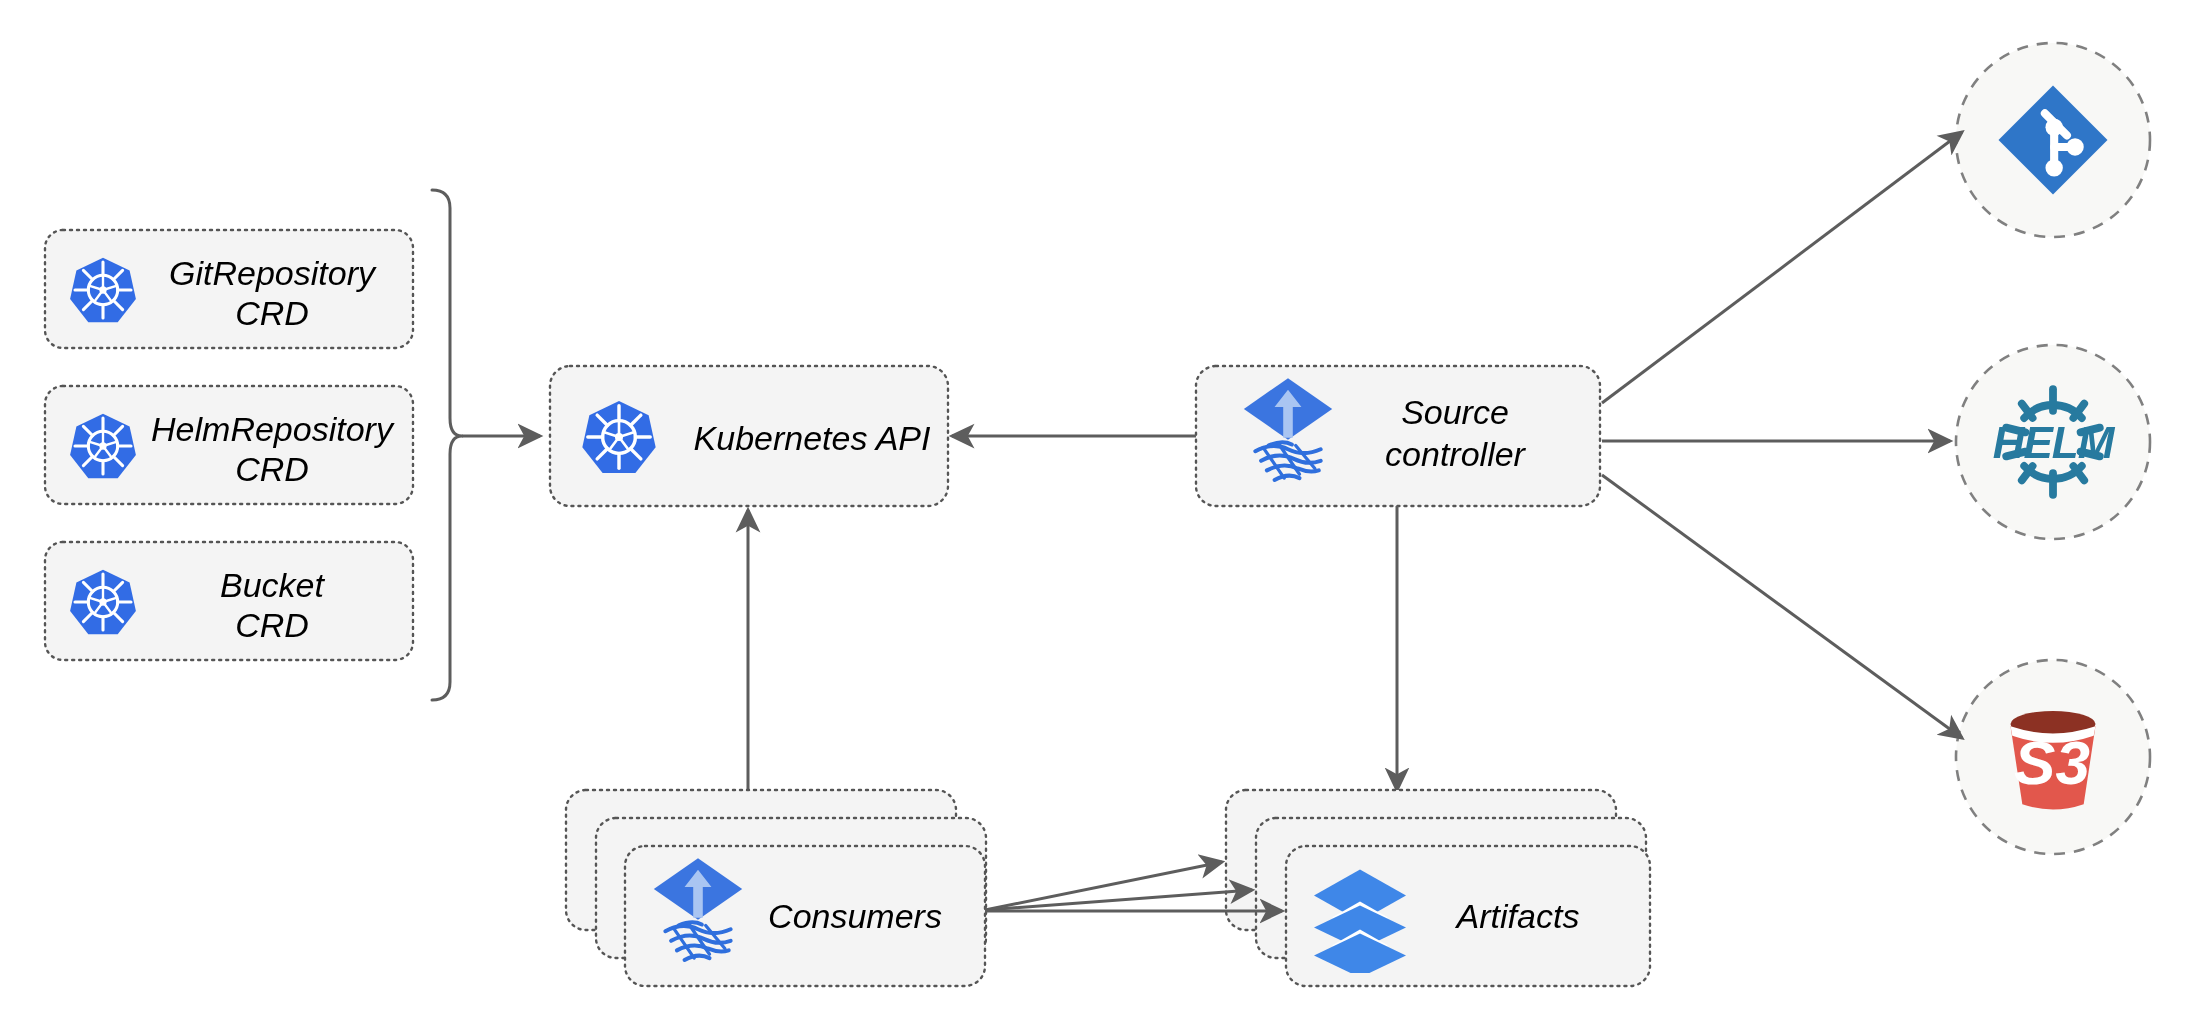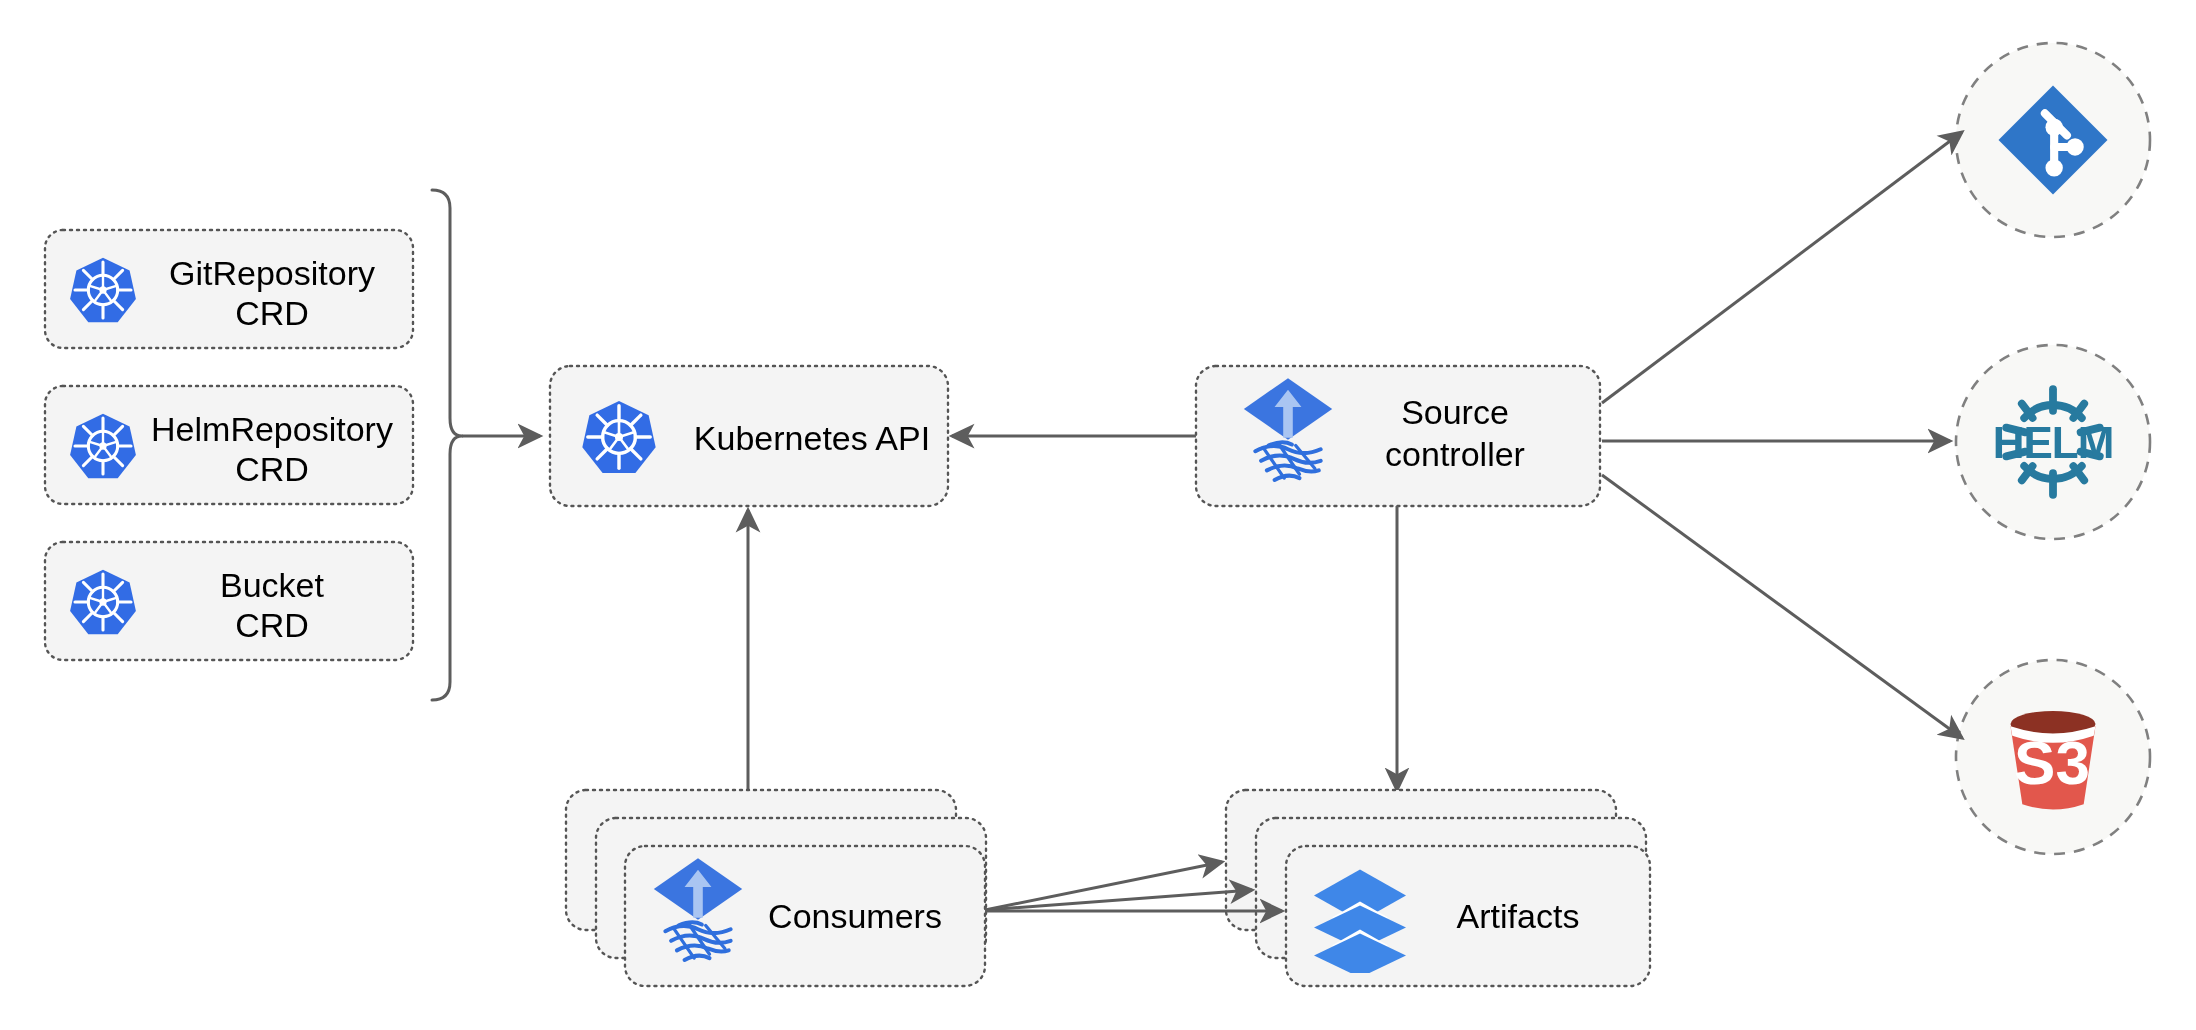--- a/index.html
+++ b/index.html
@@ -1,17 +1,17 @@
 <!DOCTYPE html>
 <html><head>
 <meta charset="utf-8">
 <style>
   html,body{margin:0;padding:0;background:#ffffff;}
   body{font-family:"Liberation Sans",sans-serif;}
-  #stage{position:relative;width:2196px;height:1030px;background:#ffffff;overflow:hidden;}
+  #stage{position:relative;width:2196px;height:1030px;background:#ffffff;overflow:hidden;font-style:italic;}
   #diagram{position:absolute;inset:0;width:2196px;height:1030px;}
   .node-label{font-family:"Liberation Sans",sans-serif;fill:#000000;font-size:34px;}
   .card{fill:#f4f4f4;stroke:#555555;stroke-width:2.4;stroke-dasharray:2 5;stroke-linecap:round;}
   .circle-node{fill:#f8f8f6;stroke:#808080;stroke-width:2.6;stroke-dasharray:11 9;}
   .edge{stroke:#5d5d5d;stroke-width:3;fill:none;}
   .brace{stroke:#5d5d5d;stroke-width:3;fill:none;stroke-linecap:round;stroke-linejoin:round;}
   .helm-text{font-family:"Liberation Sans",sans-serif;font-weight:bold;font-size:44px;fill:#277a9f;letter-spacing:-1px;}
   .s3-text{font-family:"Liberation Sans",sans-serif;font-weight:bold;font-size:62px;fill:#ffffff;}
 </style>
 </head>

